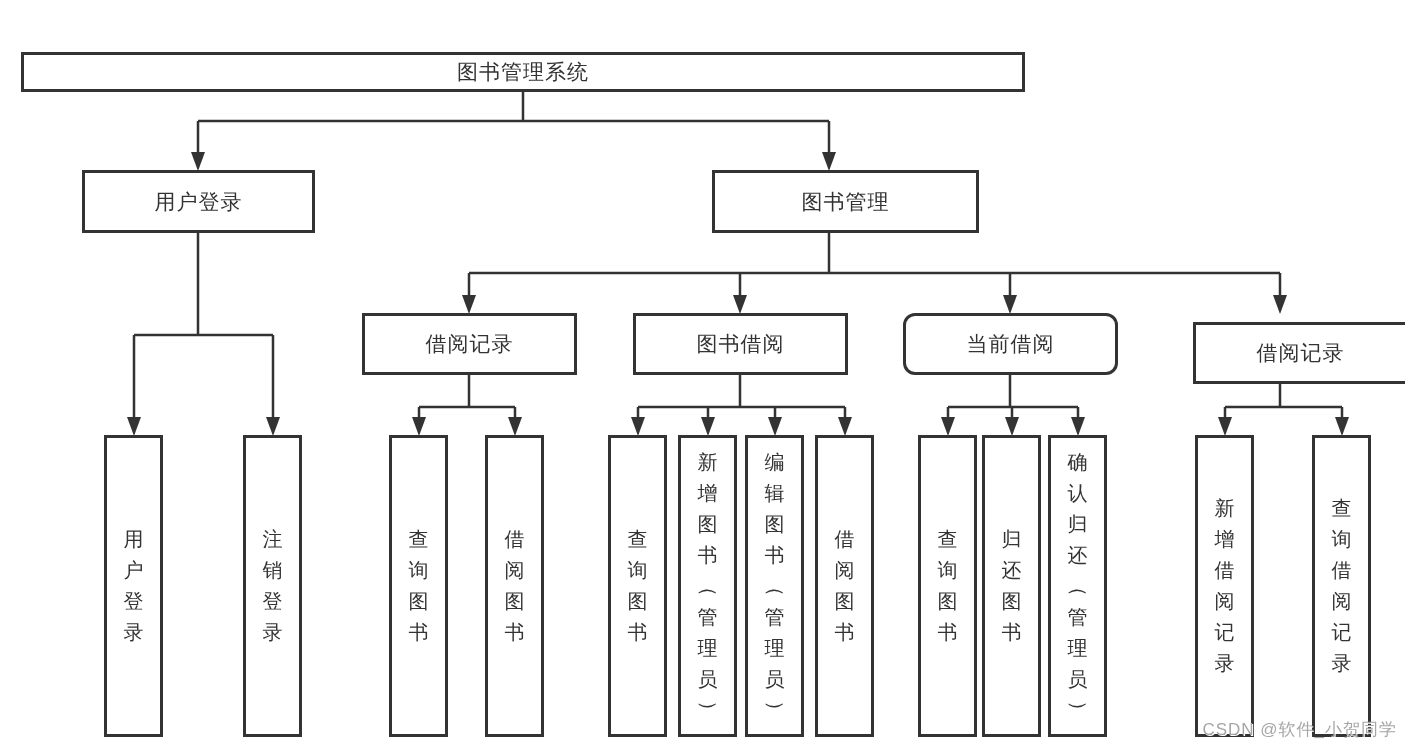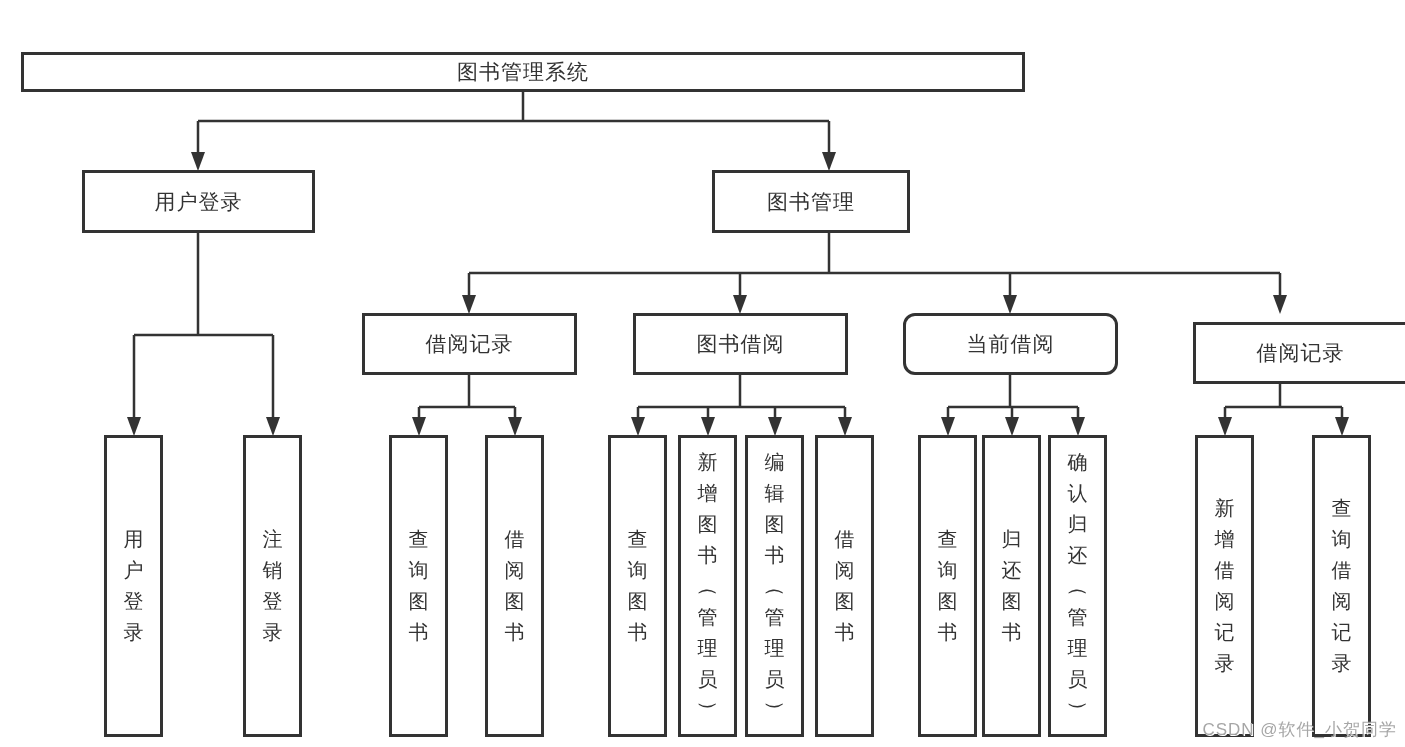--- a/index.html
+++ b/index.html
@@ -80,21 +80,21 @@
     </g>
   </svg>
 
   <div class="box hbox" style="left:21px;top:13px;width:1004px;height:40px;margin-top:39px;">
     <span>图书管理系统</span>
   </div>
 
   <div class="box hbox" style="left:82px;top:170px;width:233px;height:63px;justify-content:center;">
     <span>用户登录</span>
   </div>
-  <div class="box hbox" style="left:712px;top:170px;width:198px;height:63px;">
+  <div class="box hbox" style="left:712px;top:170px;width:267px;height:63px;">
     <span>图书管理</span>
   </div>
 
   <div class="box hbox" style="left:362px;top:313px;width:215px;height:62px;">
     <span>借阅记录</span>
   </div>
   <div class="box hbox" style="left:633px;top:313px;width:215px;height:62px;">
     <span>图书借阅</span>
   </div>
   <div class="box hbox" style="left:903px;top:313px;width:215px;height:62px;border-radius:12px;">

